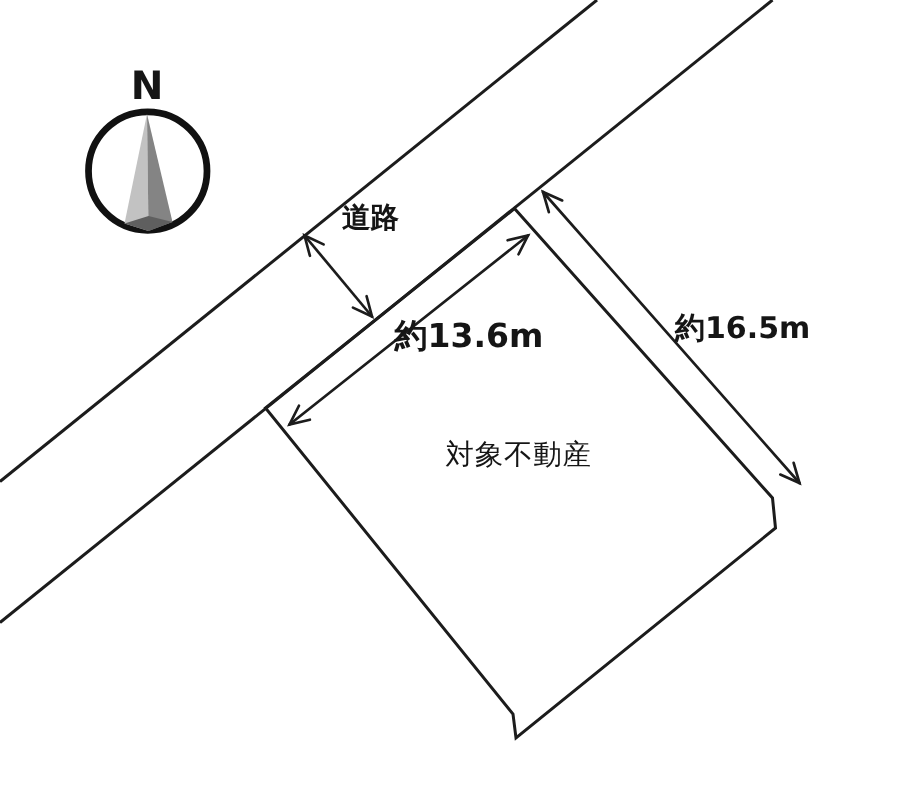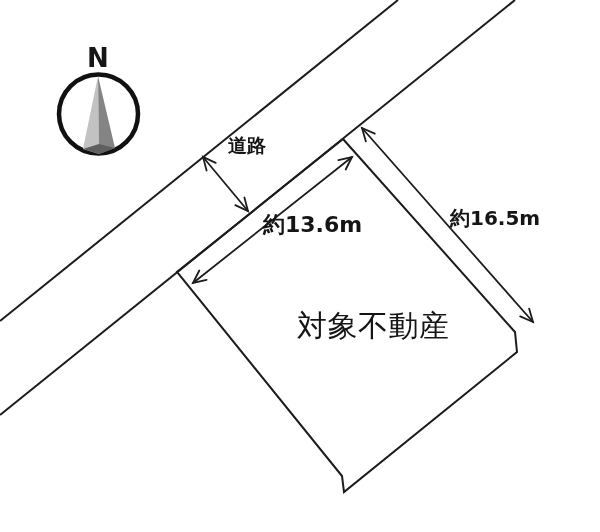--- a/index.html
+++ b/index.html
@@ -50,22 +50,22 @@
     font-weight: 600;
   }
   .dim-side {
     left: 450px;
     top: 208px;
     font-size: 20px;
     font-weight: 600;
   }
   .property-label {
     left: 297px;
-    top: 311px;
-    font-size: 30px;
+    top: 294px;
+    font-size: 19px;
     font-weight: 500;
     letter-spacing: 0.5px;
   }
 </style>
 </head>
 <body>
 
 <div class="stage">
 
   <svg width="600" height="532" viewBox="0 0 600 532">

